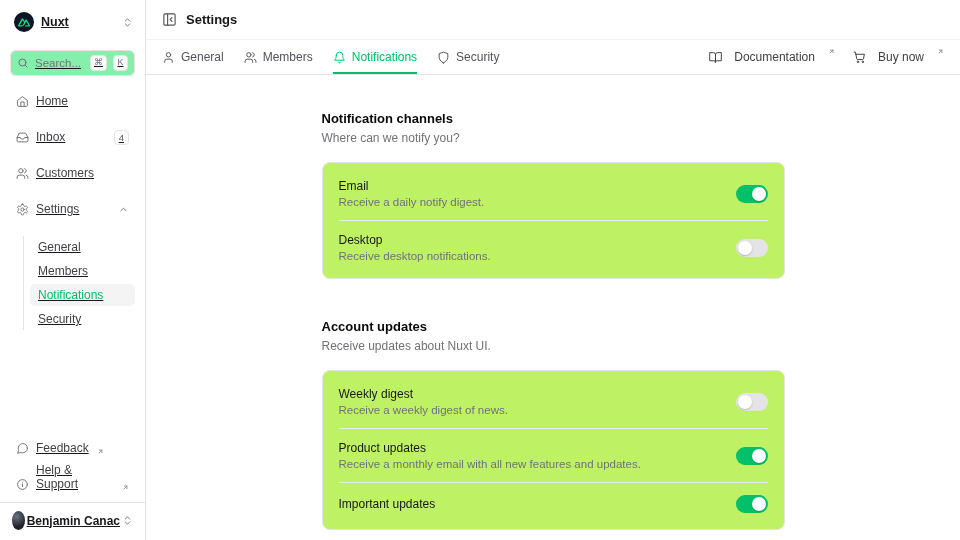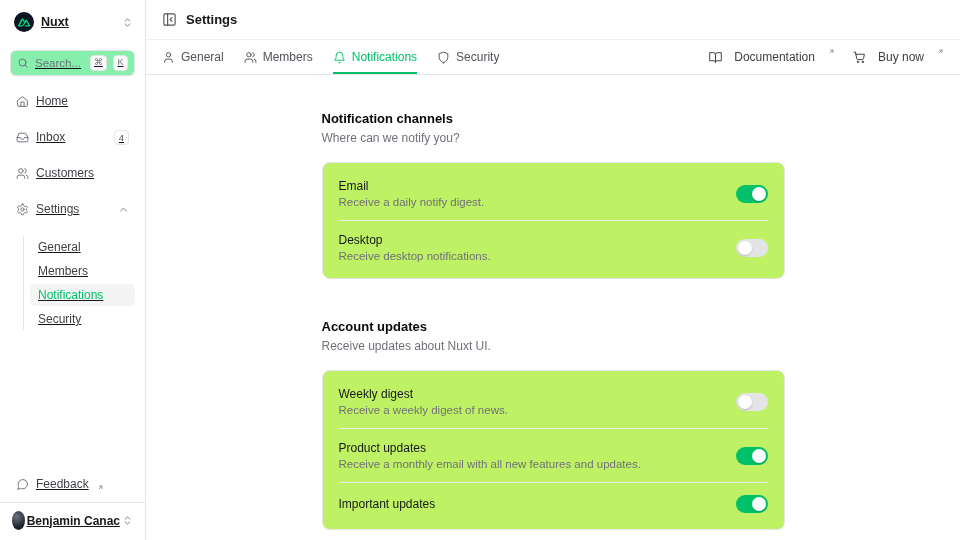--- a/index.html
+++ b/index.html
@@ -161,20 +161,32 @@
     <div class="foot-item">
       <svg width="13" height="13" viewBox="0 0 24 24" fill="none" stroke="currentColor" stroke-width="1.8" stroke-linecap="round" stroke-linejoin="round">
           <path d="M21 11.5a8.38 8.38 0 0 1-.9 3.8 8.5 8.5 0 0 1-7.6 4.7 8.38 8.38 0 0 1-3.8-.9L3 21l1.9-5.7a8.38 8.38 0 0 1-.9-3.8 8.5 8.5 0 0 1 4.7-7.6 8.38 8.38 0 0 1 3.8-.9h.5a8.48 8.48 0 0 1 8 8z"></path>
         </svg>
       <span>Feedback</span>
       <svg class="ext" width="7" height="7" viewBox="0 0 24 24" fill="none" stroke="currentColor" stroke-width="2.4" stroke-linecap="round" stroke-linejoin="round">
           <path d="M7 17 17 7"></path>
           <path d="M8 7h9v9"></path>
         </svg>
     </div>
+    <div class="foot-item">
+      <svg width="13" height="13" viewBox="0 0 24 24" fill="none" stroke="currentColor" stroke-width="1.8" stroke-linecap="round" stroke-linejoin="round">
+          <circle cx="12" cy="12" r="9"></circle>
+          <path d="M12 16v-5"></path>
+          <path d="M12 8h.01"></path>
+        </svg>
+      <span>Help &amp; Support</span>
+      <svg class="ext" width="7" height="7" viewBox="0 0 24 24" fill="none" stroke="currentColor" stroke-width="2.4" stroke-linecap="round" stroke-linejoin="round">
+          <path d="M7 17 17 7"></path>
+          <path d="M8 7h9v9"></path>
+        </svg>
+    </div>
   </div>
 
   <div class="user-row">
     <span class="avatar"></span>
     <span class="user-name">Benjamin Canac</span>
     <svg class="muted-ic" width="11" height="11" viewBox="0 0 24 24" fill="none" stroke="currentColor" stroke-width="2" stroke-linecap="round" stroke-linejoin="round">
         <path d="m7 15 5 5 5-5"></path>
         <path d="m7 9 5-5 5 5"></path>
       </svg>
   </div>

